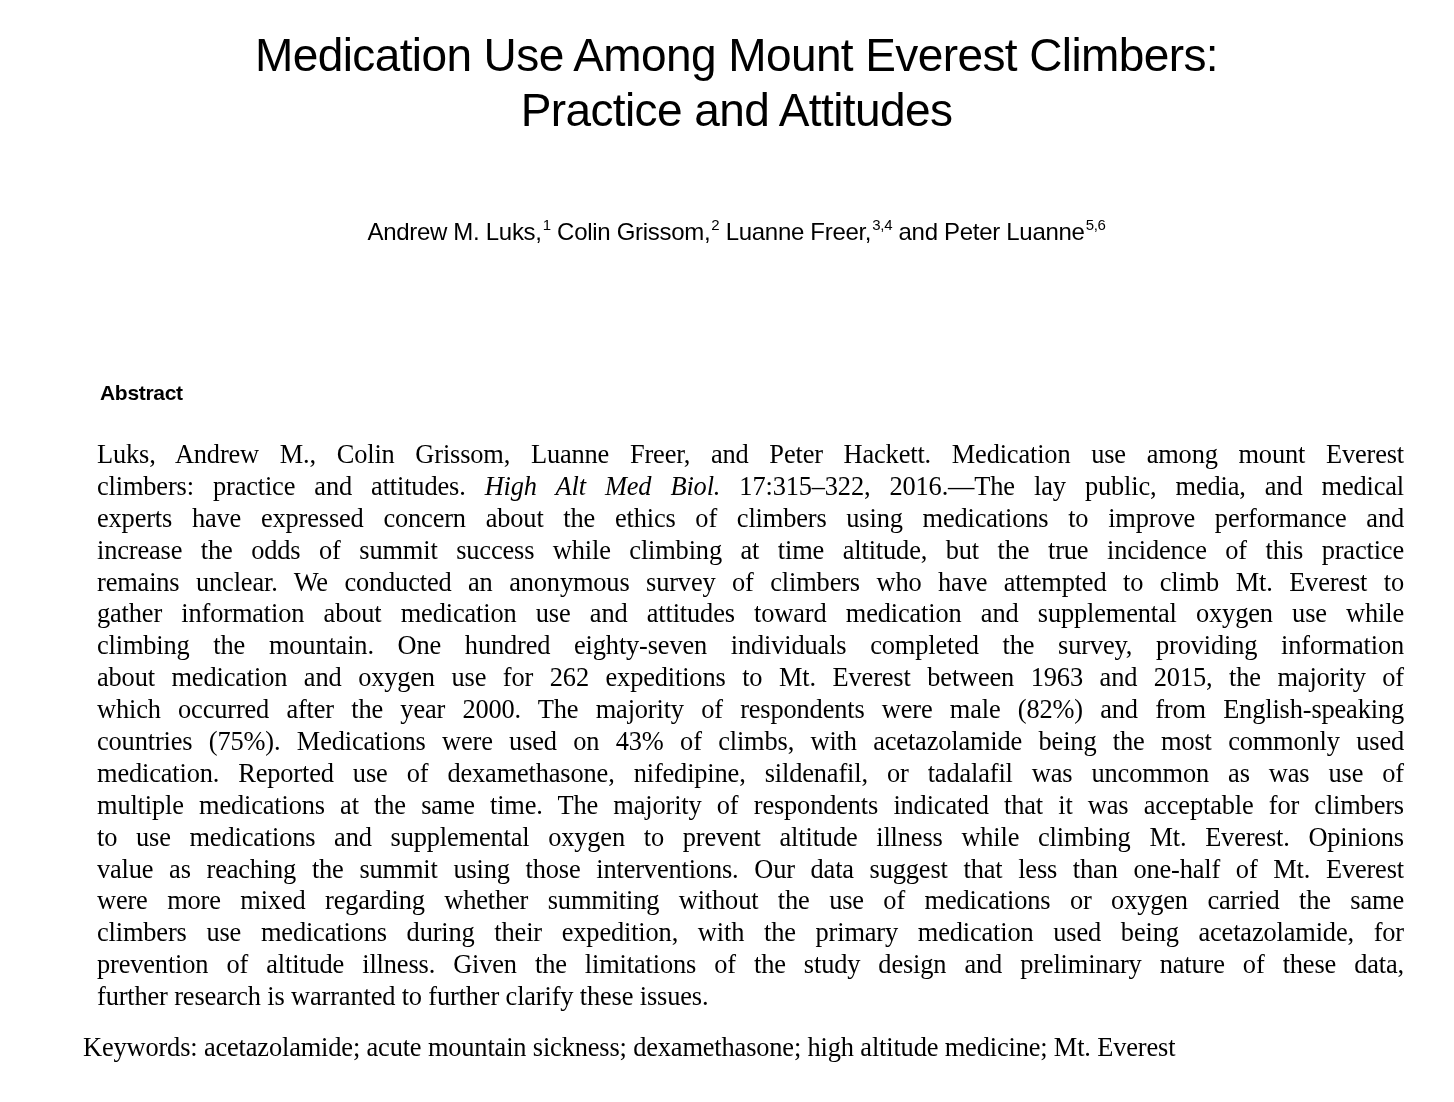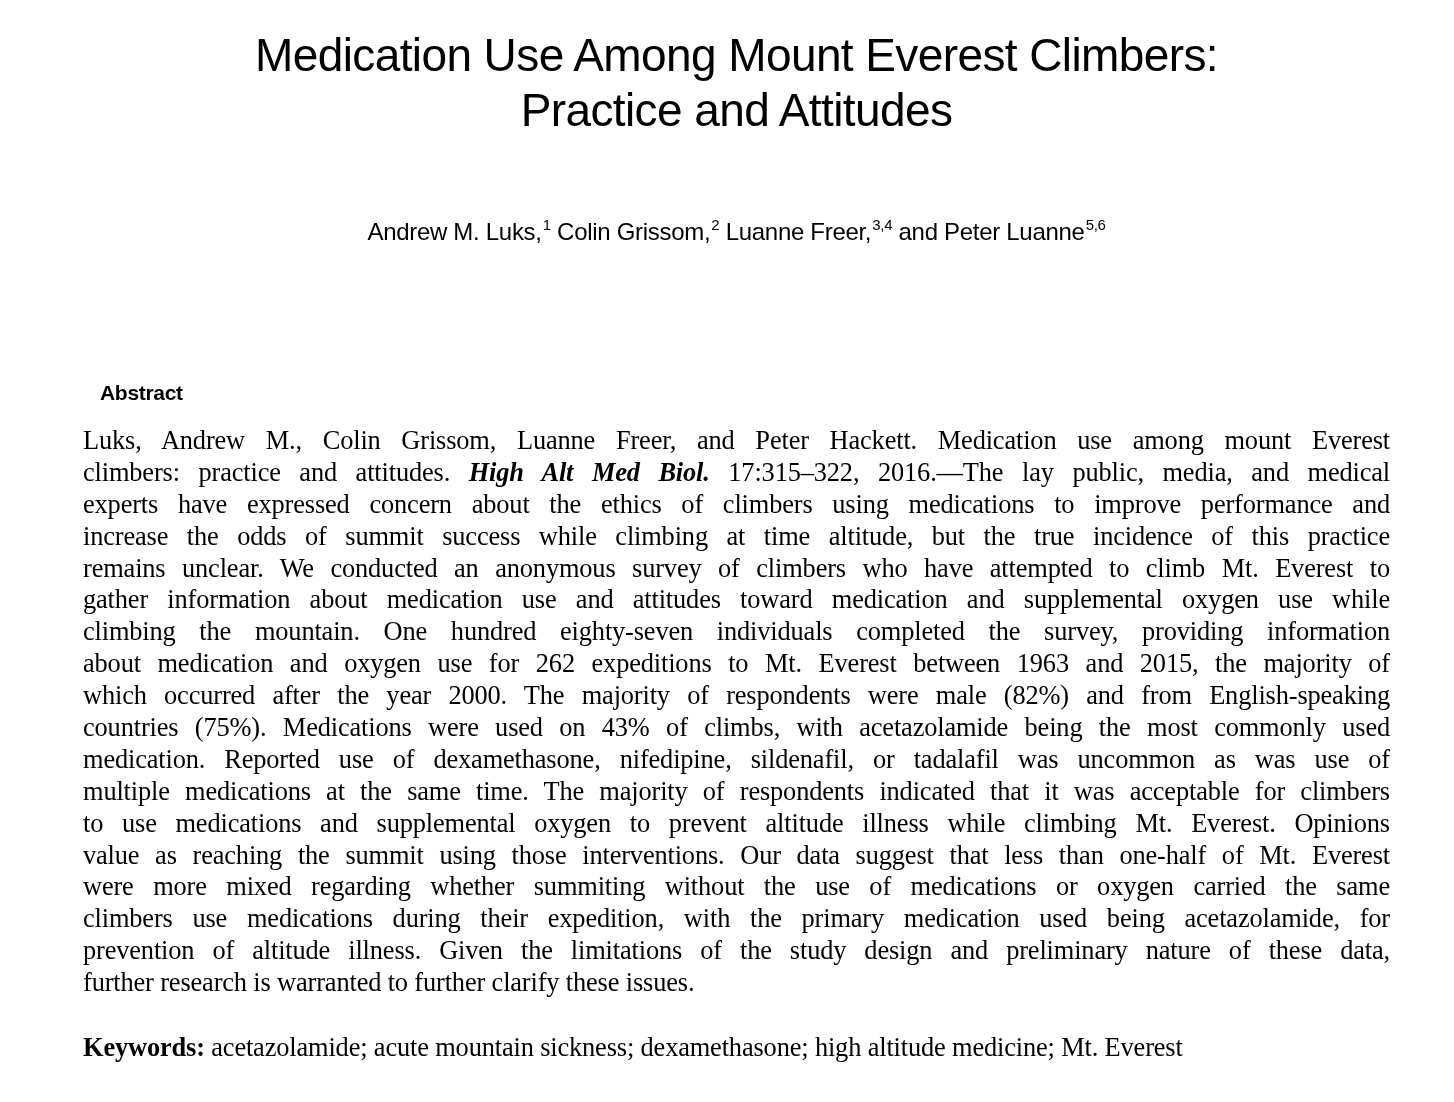--- a/index.html
+++ b/index.html
@@ -59,21 +59,21 @@
     }
     .abstract-body {
       position: absolute;
       top: 425px;
       left: 83px;
       width: 1307px;
       font-family: "Liberation Serif", serif;
       font-size: 26.4px;
       line-height: 31.9px;
       text-align: justify;
-      margin: 0;
+      margin: 14px;
       letter-spacing: -0.15px;
     }
     .abstract-body .line {
       display: block;
       text-align: justify;
       text-align-last: justify;
       white-space: nowrap;
       height: 31.9px;
     }
     .abstract-body .line.last {
@@ -83,21 +83,21 @@
     .keywords {
       position: absolute;
       top: 1031px;
       left: 83px;
       font-family: "Liberation Serif", serif;
       font-size: 26.4px;
       line-height: 32px;
       letter-spacing: -0.15px;
       white-space: nowrap;
     }
-    .keywords .kw-label { font-weight: bold; }
+    .keywords .kw-label { font-weight: normal; }
   </style>
 </head>
 <body>
 
 <h1 class="title">
   <span>Medication Use Among Mount Everest Climbers:</span>
   <span>Practice and Attitudes</span>
 </h1>
 
 <div class="authors">
@@ -105,21 +105,21 @@
   <span>Colin Grissom,</span><sup>2</sup>
   <span>Luanne Freer,</span><sup>3,4</sup>
   <span>and</span>
   <span>Peter Luanne</span><sup>5,6</sup>
 </div>
 
 <h2 class="abstract-heading">Abstract</h2>
 
 <div class="abstract-body" id="abstract-body">
     <span class="line">Luks, Andrew M., Colin Grissom, Luanne Freer, and Peter Hackett. Medication use among mount Everest</span>
-    <span class="line"><span style="white-space: pre;">climbers: practice and attitudes. </span><em style="white-space: pre; font-weight: bold;">High Alt Med Biol.</em><span style="white-space: pre;"> 17:315–322, 2016.—The lay public, media, and medical</span></span>
+    <span class="line"><span style="white-space: pre;">climbers: practice and attitudes. </span><em style="white-space: pre;">High Alt Med Biol.</em><span style="white-space: pre;"> 17:315–322, 2016.—The lay public, media, and medical</span></span>
     <span class="line">experts have expressed concern about the ethics of climbers using medications to improve performance and</span>
     <span class="line">increase the odds of summit success while climbing at time altitude, but the true incidence of this practice</span>
     <span class="line">remains unclear. We conducted an anonymous survey of climbers who have attempted to climb Mt. Everest to</span>
     <span class="line">gather information about medication use and attitudes toward medication and supplemental oxygen use while</span>
     <span class="line">climbing the mountain. One hundred eighty-seven individuals completed the survey, providing information</span>
     <span class="line">about medication and oxygen use for 262 expeditions to Mt. Everest between 1963 and 2015, the majority of</span>
     <span class="line">which occurred after the year 2000. The majority of respondents were male (82%) and from English-speaking</span>
     <span class="line">countries (75%). Medications were used on 43% of climbs, with acetazolamide being the most commonly used</span>
     <span class="line">medication. Reported use of dexamethasone, nifedipine, sildenafil, or tadalafil was uncommon as was use of</span>
     <span class="line">multiple medications at the same time. The majority of respondents indicated that it was acceptable for climbers</span>

